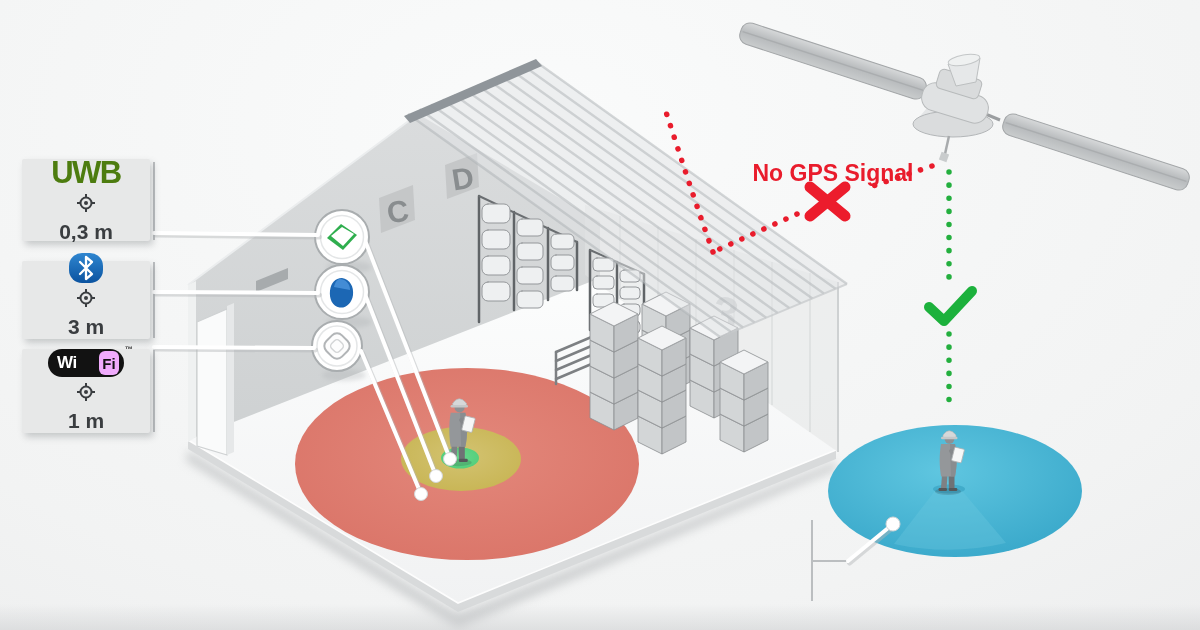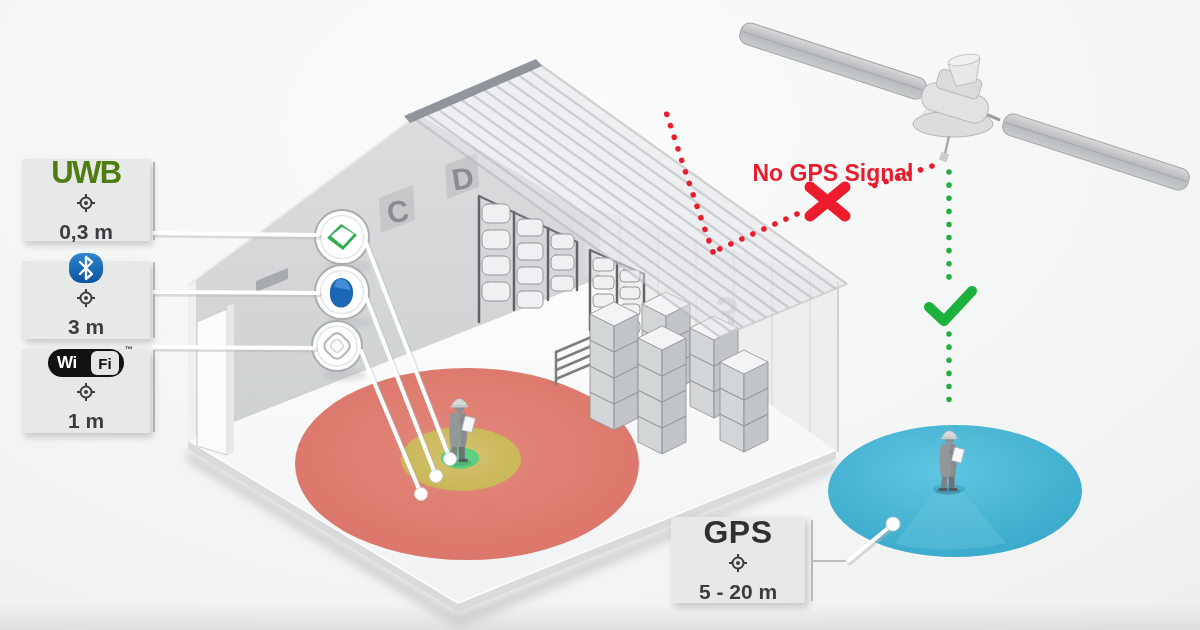--- a/index.html
+++ b/index.html
@@ -17,22 +17,22 @@
     z-index:5;
   }
   .card .acc{display:flex;align-items:center;gap:7px;font-size:21px;font-weight:700;color:#3a3d40;flex-direction:column;}
   .uwb-logo{font-size:31px;font-weight:800;letter-spacing:-1.5px;color:#4d7c0f;line-height:1;}
   .gps-title{font-size:32px;font-weight:800;letter-spacing:.5px;color:#2e3133;line-height:1;}
   .bt-badge{width:34px;height:44px;border-radius:13px;background:linear-gradient(#2f86d0,#0b53a0);
     display:flex;align-items:center;justify-content:center;}
   .wifi-logo{position:relative;background:#121212;border-radius:18px;height:34px;width:76px;
     display:flex;align-items:center;justify-content:space-between;padding:0 5px 0 9px;box-sizing:border-box;}
   .wifi-logo .wi{color:#fff;font-weight:700;font-size:17px;letter-spacing:-0.5px;}
-  .wifi-logo .fi{background:#e5e5e5;color:#121212;font-weight:800;font-size:15px;border-radius:6px;
-    width:28px;height:24px;display:flex;align-items:center;justify-content:center;}
+  .wifi-logo .fi{background:#f0abfc;color:#121212;font-weight:800;font-size:15px;border-radius:6px;
+    width:20px;height:24px;display:flex;align-items:center;justify-content:center;}
   .wifi-logo .tm{position:absolute;right:-9px;top:-4px;color:#2c2c2c;font-size:8px;font-weight:700;}
   .annot{
     position:absolute;left:733px;top:122px;width:200px;text-align:center;z-index:4;
     color:#e91c2c;font-size:23px;font-weight:800;line-height:1.18;margin-top:38px;
   }
   .bottom-band{position:absolute;left:0;bottom:0;width:1200px;height:26px;z-index:1;
     background:linear-gradient(rgba(200,202,204,0), rgba(198,200,202,.45));}
 </style>
 </head>
 <body>
@@ -401,35 +401,19 @@
             <line x1="10" y1="1" x2="10" y2="4"></line>
             <line x1="10" y1="16" x2="10" y2="19"></line>
             <line x1="1" y1="10" x2="4" y2="10"></line>
             <line x1="16" y1="10" x2="19" y2="10"></line>
           </g>
     </svg>
     <span>1 m</span>
   </div>
 </div>
 
-<div class="card" style="left:671px;top:517px;width:134px;height:86px;">
-  <div class="gps-title">GPS</div>
-  <div class="acc">
-    <svg width="20" height="20" viewBox="0 0 20 20">
-      <circle cx="10" cy="10" r="5.5" fill="none" stroke="#3a3d40" stroke-width="2"></circle>
-      <circle cx="10" cy="10" r="2" fill="#3a3d40"></circle>
-      <g stroke="#3a3d40" stroke-width="2">
-            <line x1="10" y1="1" x2="10" y2="4"></line>
-            <line x1="10" y1="16" x2="10" y2="19"></line>
-            <line x1="1" y1="10" x2="4" y2="10"></line>
-            <line x1="16" y1="10" x2="19" y2="10"></line>
-          </g>
-    </svg>
-    <span>5 - 20 m</span>
-  </div>
-</div>
 
 <div class="annot">
   <div>No GPS Signal</div>
 </div>
 
 <div class="bottom-band"></div>
 </div>
 
 </body></html>

